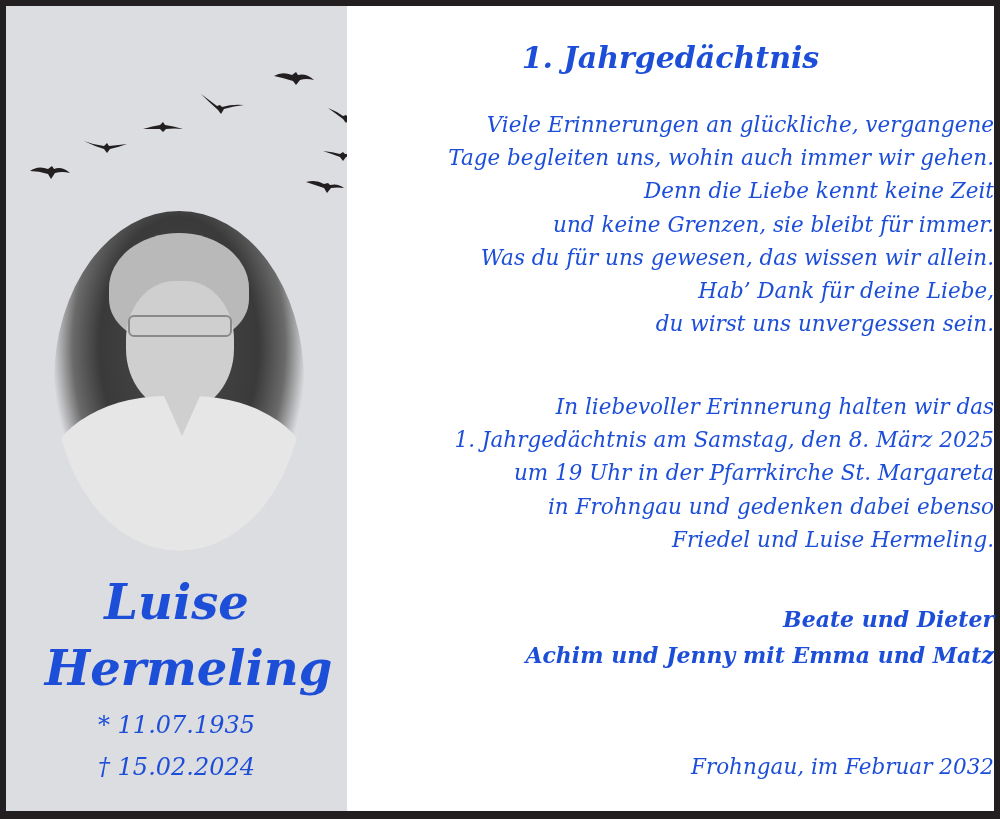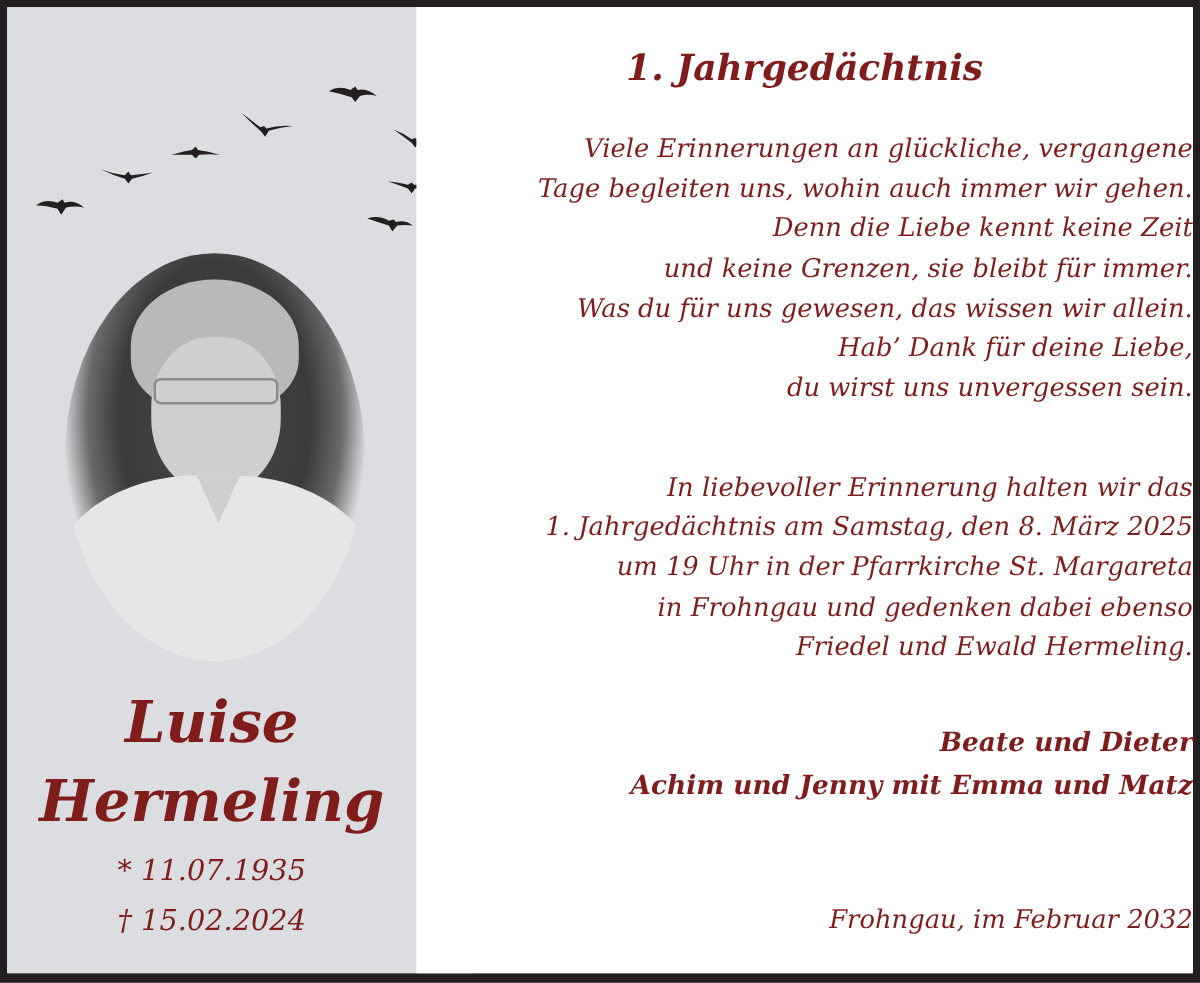--- a/index.html
+++ b/index.html
@@ -1,30 +1,30 @@
 <!DOCTYPE html>
 <html><head>
 <meta charset="utf-8">
 <style>
   html, body { margin:0; padding:0; }
   body { width:1000px; height:819px; background:#231f20; position:relative; overflow:hidden; }
   .frame { position:absolute; left:6px; top:6px; width:988px; height:805px; background:#ffffff; }
   .left { position:absolute; left:0; top:0; width:388px; height:805px; background:#dcdde0; }
   .right { position:absolute; left:341px; top:0; width:647px; height:805px; background:#ffffff; }
-  .serif { font-family: "DejaVu Serif", "Liberation Serif", serif; font-style:italic; color:#7f1d1d; }
+  .serif { font-family: "DejaVu Serif", "Liberation Serif", serif; font-style:italic; color:#1d4ed8; }
   .title { position:absolute; left:0; width:647px; top:34px; text-align:center; font-size:30px; font-weight:bold; }
   .block { position:absolute; left:0; width:647px; text-align:right; font-size:21.5px; line-height:33.2px; }
   .poem { top:102px; }
   .invite { top:384px; }
   .family { top:596px; font-weight:bold; font-size:22px; line-height:35.5px; }
   .place { top:744px; font-size:21.5px; }
   .line { display:block; white-space:nowrap; }
   .name { position:absolute; left:0; width:341px; text-align:center; font-weight:bold; font-size:48px; line-height:56px; }
   .name1 { top:568px; }
-  .name2 { top:634px; }
+  .name2 { top:634px;padding-left:12px; }
   .dates { position:absolute; left:0; width:341px; text-align:center; font-size:24px; line-height:42px; top:698px; }
   .portrait { position:absolute; left:48px; top:205px; width:250px; height:340px; border-radius:50%;
     background: radial-gradient(ellipse at 50% 40%, #4a4a4a 0%, #3a3a3a 45%, #6a6a6a 60%, #dcdde0 72%); overflow:hidden; }
   .portrait .hair { position:absolute; left:55px; top:22px; width:140px; height:110px; border-radius:50% 50% 40% 40%; background:#b9b9b9; }
   .portrait .face { position:absolute; left:72px; top:70px; width:108px; height:130px; border-radius:45% 45% 48% 48%; background:#cfcfcf; }
   .portrait .glasses { position:absolute; left:74px; top:104px; width:100px; height:18px; border:2px solid #8a8a8a; border-radius:6px; }
   .portrait .body { position:absolute; left:-10px; top:185px; width:270px; height:190px; border-radius:45% 45% 10% 10%; background:#e6e6e6; }
   .portrait .collar { position:absolute; left:110px; top:185px; width:0; height:0; border-left:18px solid transparent; border-right:18px solid transparent; border-top:40px solid #cfcfcf; }
   .birds { position:absolute; left:0; top:0; width:400px; height:200px; }
 </style>
@@ -70,21 +70,21 @@
       <span class="line">und keine Grenzen, sie bleibt für immer.</span>
       <span class="line">Was du für uns gewesen, das wissen wir allein.</span>
       <span class="line">Hab’ Dank für deine Liebe,</span>
       <span class="line">du wirst uns unvergessen sein.</span>
     </div>
     <div class="block invite serif">
       <span class="line">In liebevoller Erinnerung halten wir das</span>
       <span class="line">1. Jahrgedächtnis am Samstag, den 8. März 2025</span>
       <span class="line">um 19 Uhr in der Pfarrkirche St. Margareta</span>
       <span class="line">in Frohngau und gedenken dabei ebenso</span>
-      <span class="line">Friedel und Ewald Hermeling.</span>
+      <span class="line">Friedel und Luise Hermeling.</span>
     </div>
     <div class="block family serif">
       <span class="line">Beate und Dieter</span>
       <span class="line">Achim und Jenny mit Emma und Matz</span>
     </div>
     <div class="block place serif">Frohngau, im Februar 2032</div>
   </div>
 </div>
 
 </body></html>

